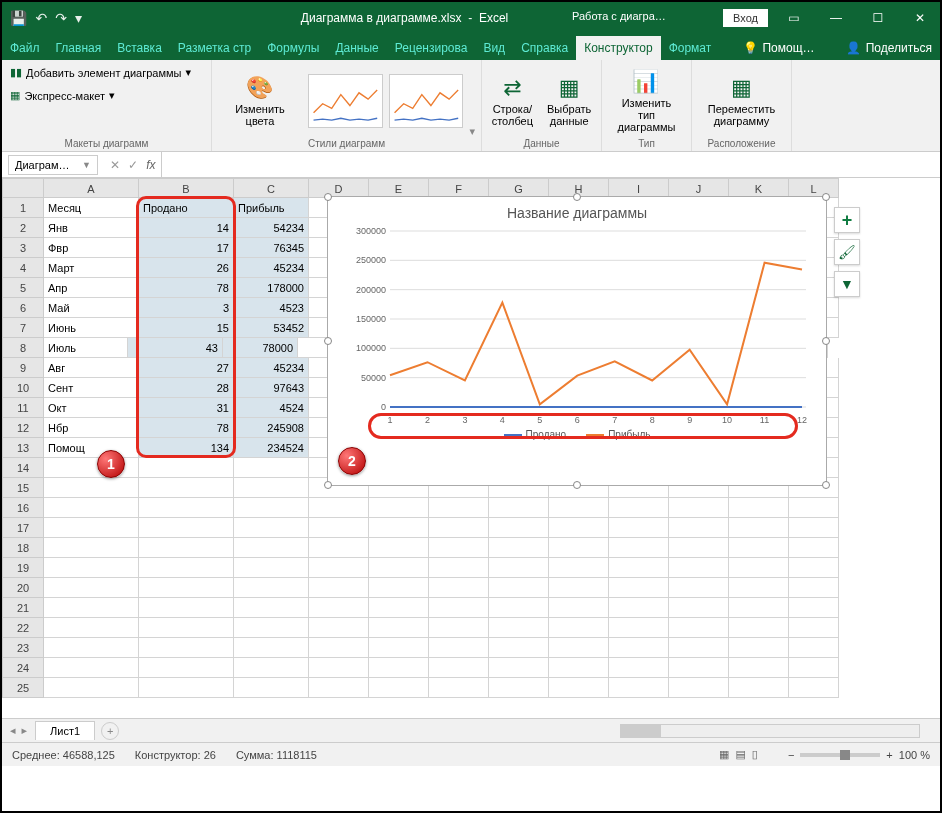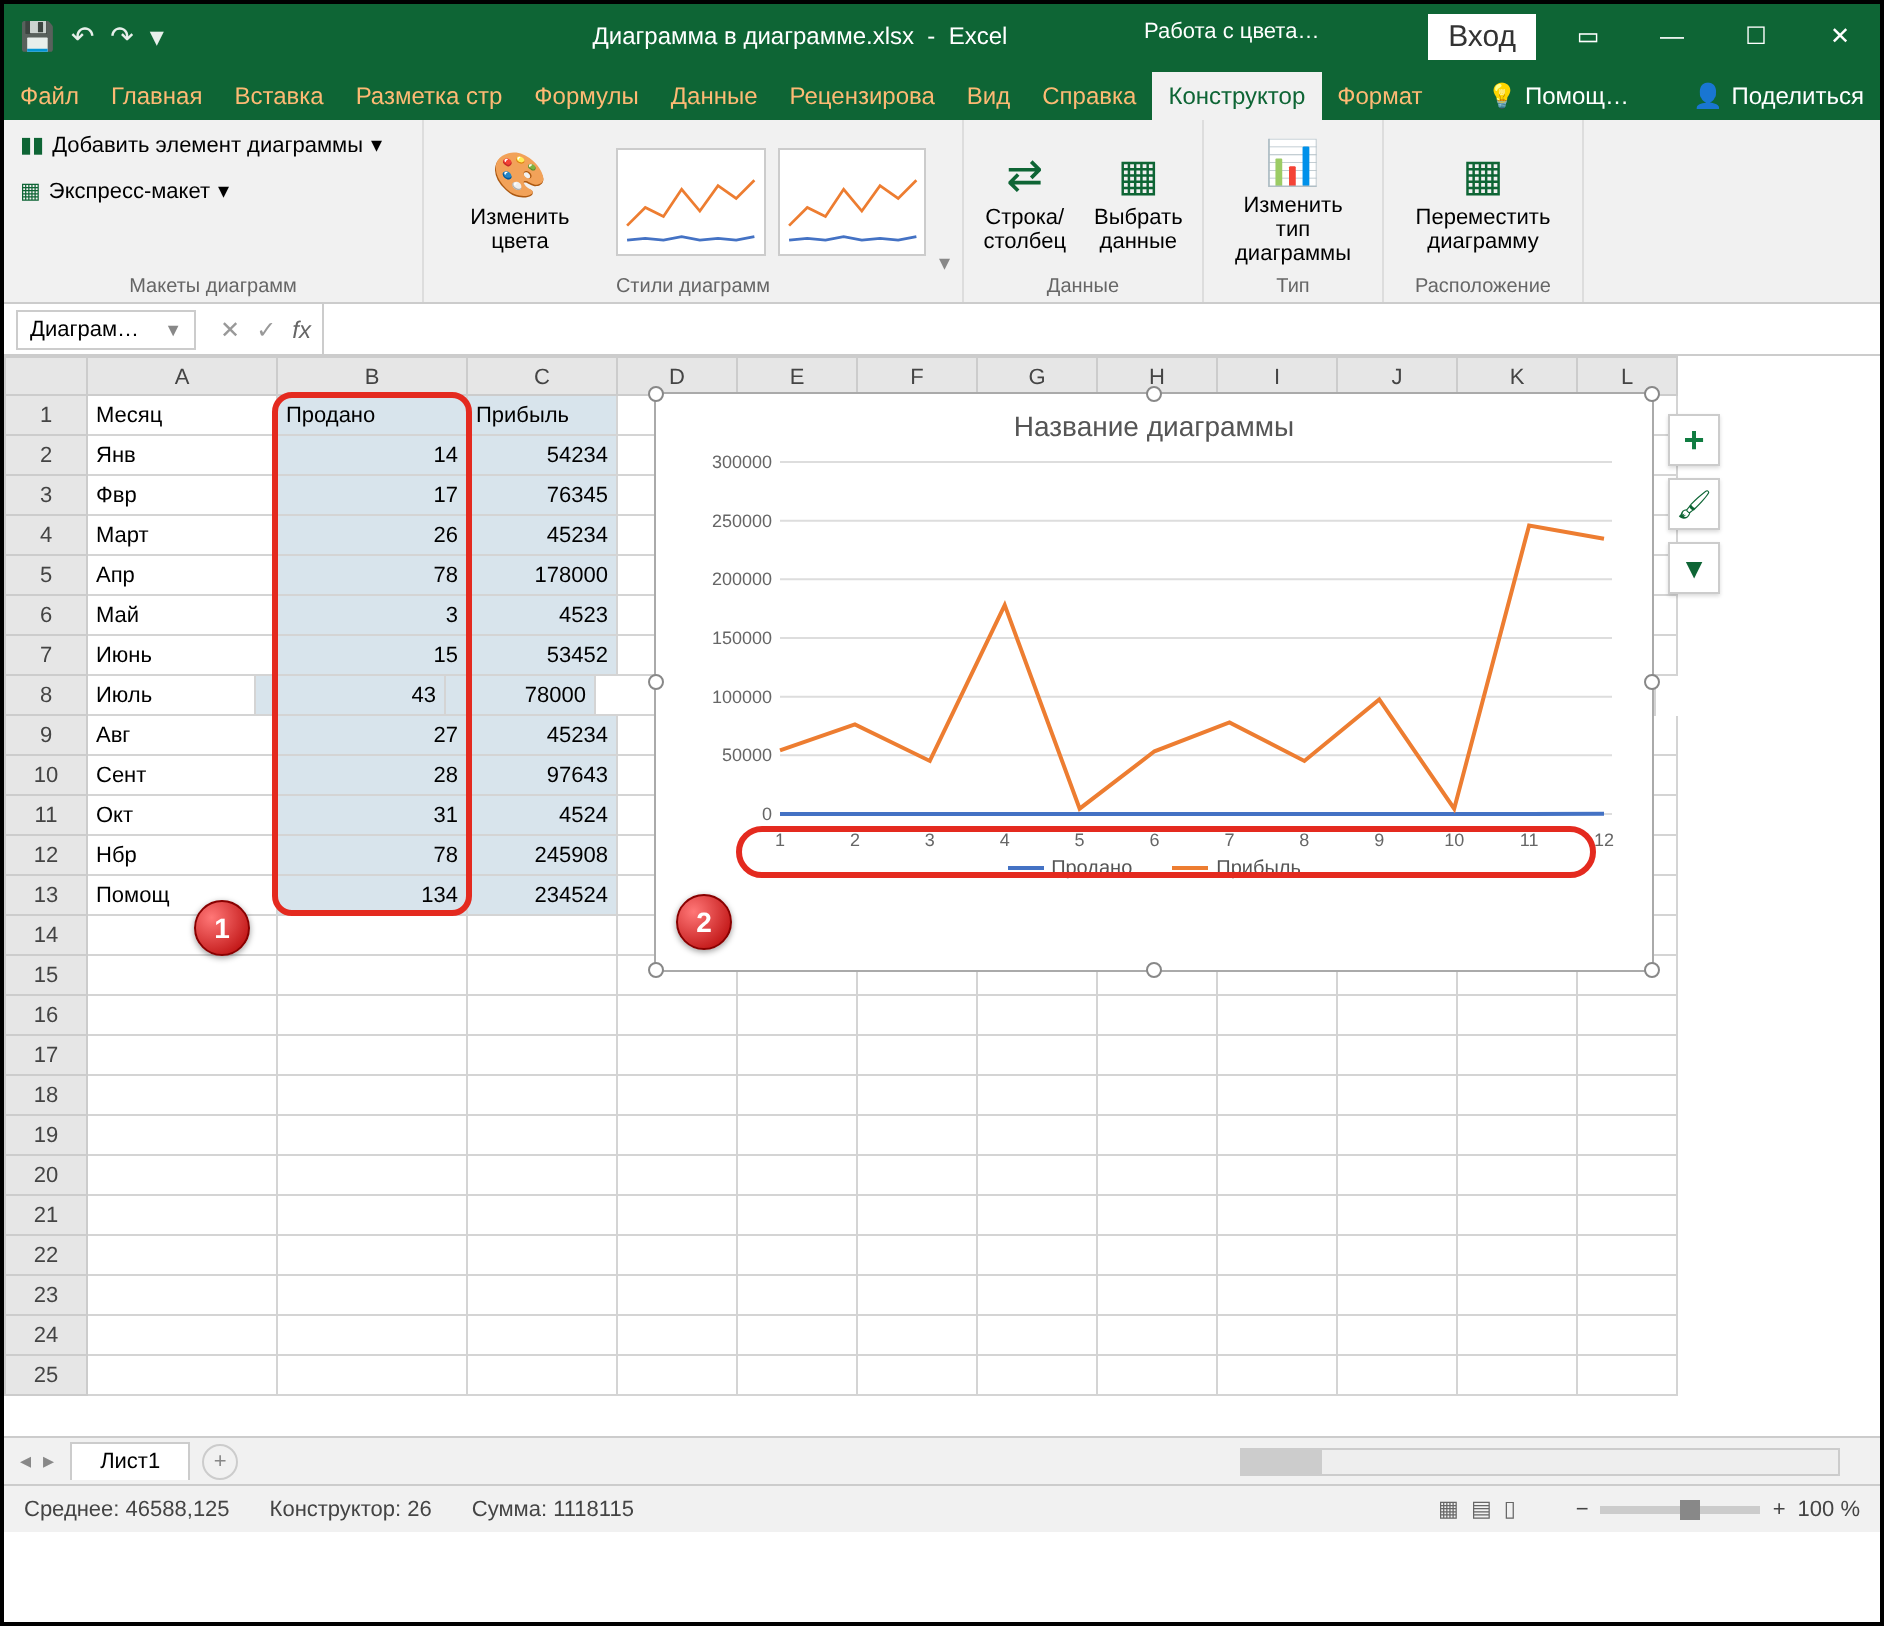--- a/index.html
+++ b/index.html
@@ -2,24 +2,24 @@
 <html><head>
 <meta charset="utf-8">
 <style>
 * { box-sizing: border-box; margin: 0; padding: 0; font-family: 'Segoe UI', Tahoma, sans-serif; }
 body { background: #fff; width: 942px; height: 813px; overflow: hidden; border: 2px solid #000; position: relative; }
 .titlebar { background: #0e6535; height: 32px; display: flex; align-items: center; color: #fff; font-size: 12px; }
 .qat { display: flex; align-items: center; gap: 8px; padding: 0 8px; }
 .qat span { opacity: 0.9; font-size: 14px; }
 .title-center { flex: 1; text-align: center; }
 .title-right { display: flex; align-items: center; gap: 2px; }
-.login-btn { background: #fff; color: #333; padding: 3px 10px; font-size: 15px; margin: 0 4px; }
+.login-btn { background: #fff; color: #333; padding: 3px 10px; font-size: 11px; margin: 0 4px; }
 .winbtn { width: 40px; height: 28px; display: flex; align-items: center; justify-content: center; font-size: 12px; }
 .ribbon-tabs { background: #0e6535; display: flex; align-items: end; font-size: 12px; height: 26px; }
-.ribbon-tabs .tab { color: #fdba74; padding: 5px 8px; cursor: pointer; }
+.ribbon-tabs .tab { color: #5eead4; padding: 5px 8px; cursor: pointer; }
 .ribbon-tabs .tab.active { background: #f1f1f1; color: #0e6535; }
 .ribbon-tabs .xtab { margin-left: auto; padding: 5px 8px; color: #fff; display:flex; align-items:center; gap:4px; }
 .contextual-label { color: #fff; font-size: 11px; padding: 0 10px; position: absolute; top: 8px; left: 560px; }
 .ribbon-body { background: #f1f1f1; height: 92px; border-bottom: 1px solid #ccc; display: flex; font-size: 11px; }
 .rgroup { border-right: 1px solid #ddd; padding: 4px 6px 2px 6px; display: flex; flex-direction: column; align-items: center; justify-content: space-between; }
 .rgroup .label { color: #666; font-size: 10px; margin-top: auto; text-align:center; }
 .rgroup .content { flex:1; display:flex; align-items:center; gap:6px; }
 .rbtn { display: flex; flex-direction: column; align-items: center; gap: 2px; padding: 2px 4px; text-align:center; font-size:11px; cursor:pointer; }
 .rbtn .ico { font-size: 22px; color: #0e6535; }
 .rbtn-row { display:flex; flex-direction:row; align-items:center; gap:4px; font-size:11px; padding:2px; cursor:pointer;}
@@ -73,21 +73,21 @@
 <div class="titlebar">
   <div class="qat">
     <span>💾</span>
     <span>↶</span>
     <span>↷</span>
     <span>▾</span>
   </div>
   <div class="title-center">
     <span>Диаграмма в диаграмме.xlsx</span> &nbsp;-&nbsp; <span>Excel</span>
   </div>
-  <span class="contextual-label">Работа с цвета…</span>
+  <span class="contextual-label">Работа с диагра…</span>
   <div class="title-right">
     <span class="login-btn">Вход</span>
     <span class="winbtn">▭</span>
     <span class="winbtn">—</span>
     <span class="winbtn">☐</span>
     <span class="winbtn">✕</span>
   </div>
 </div>
 
 <div class="ribbon-tabs">

